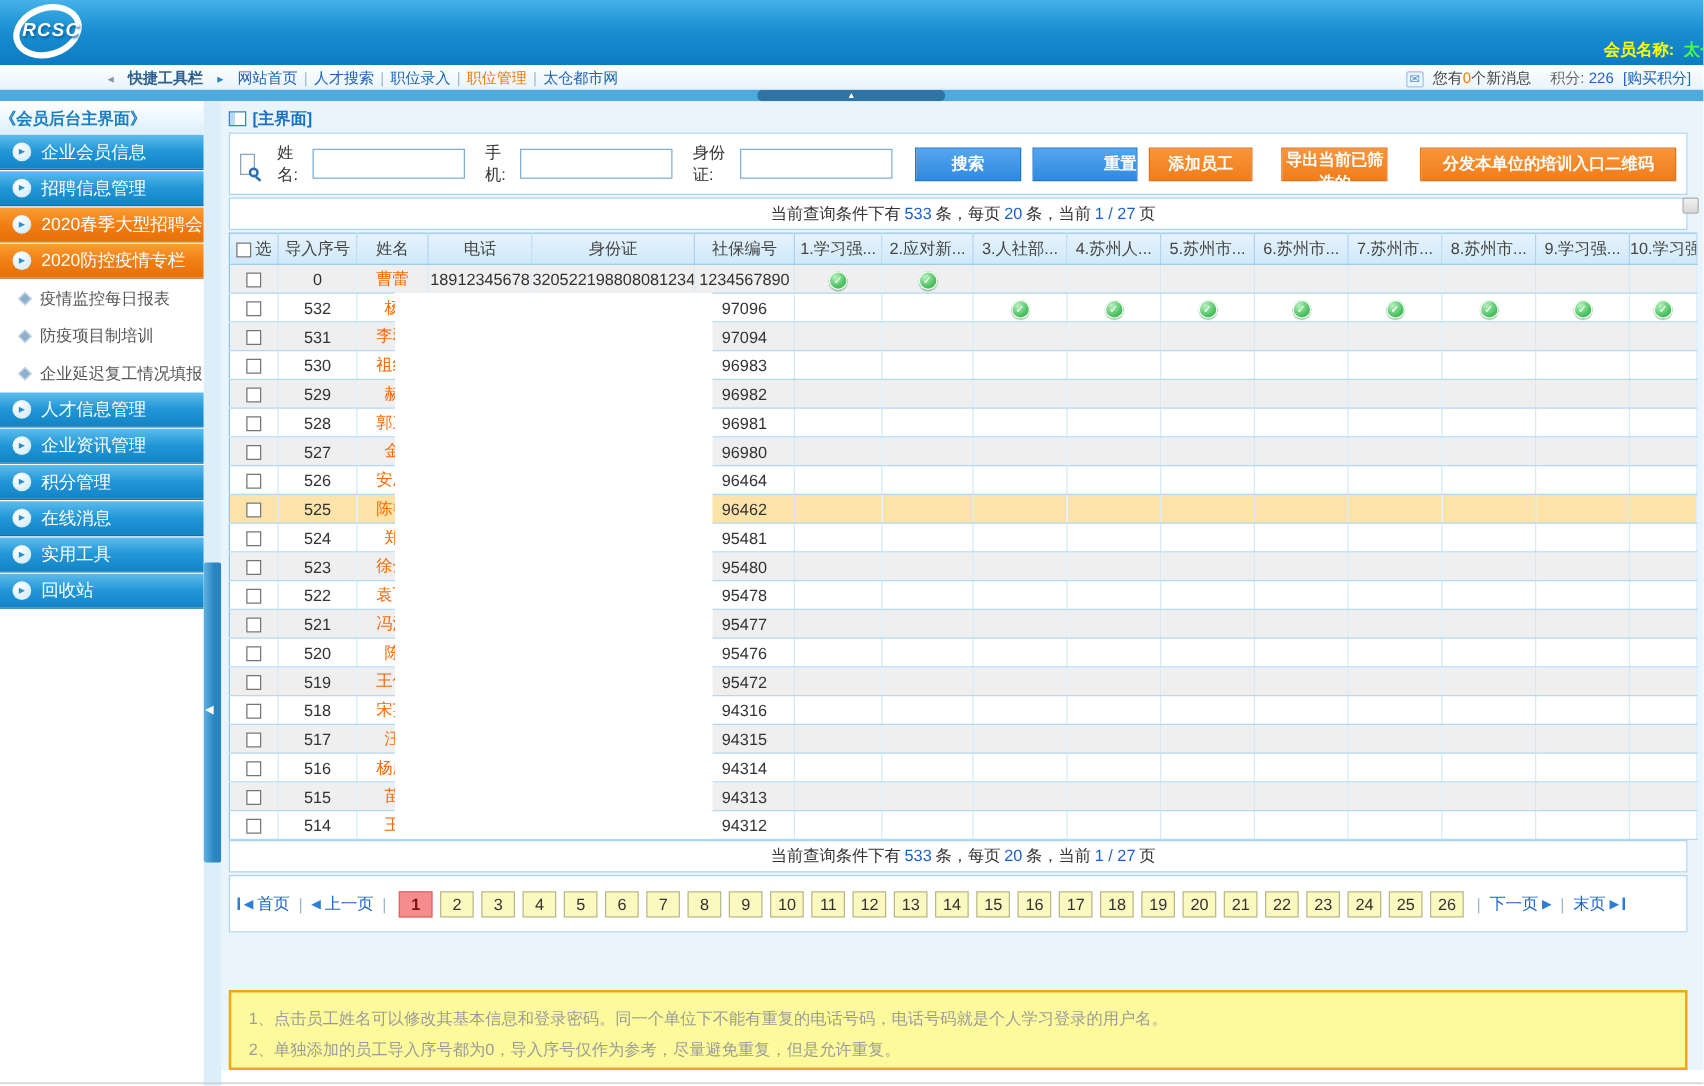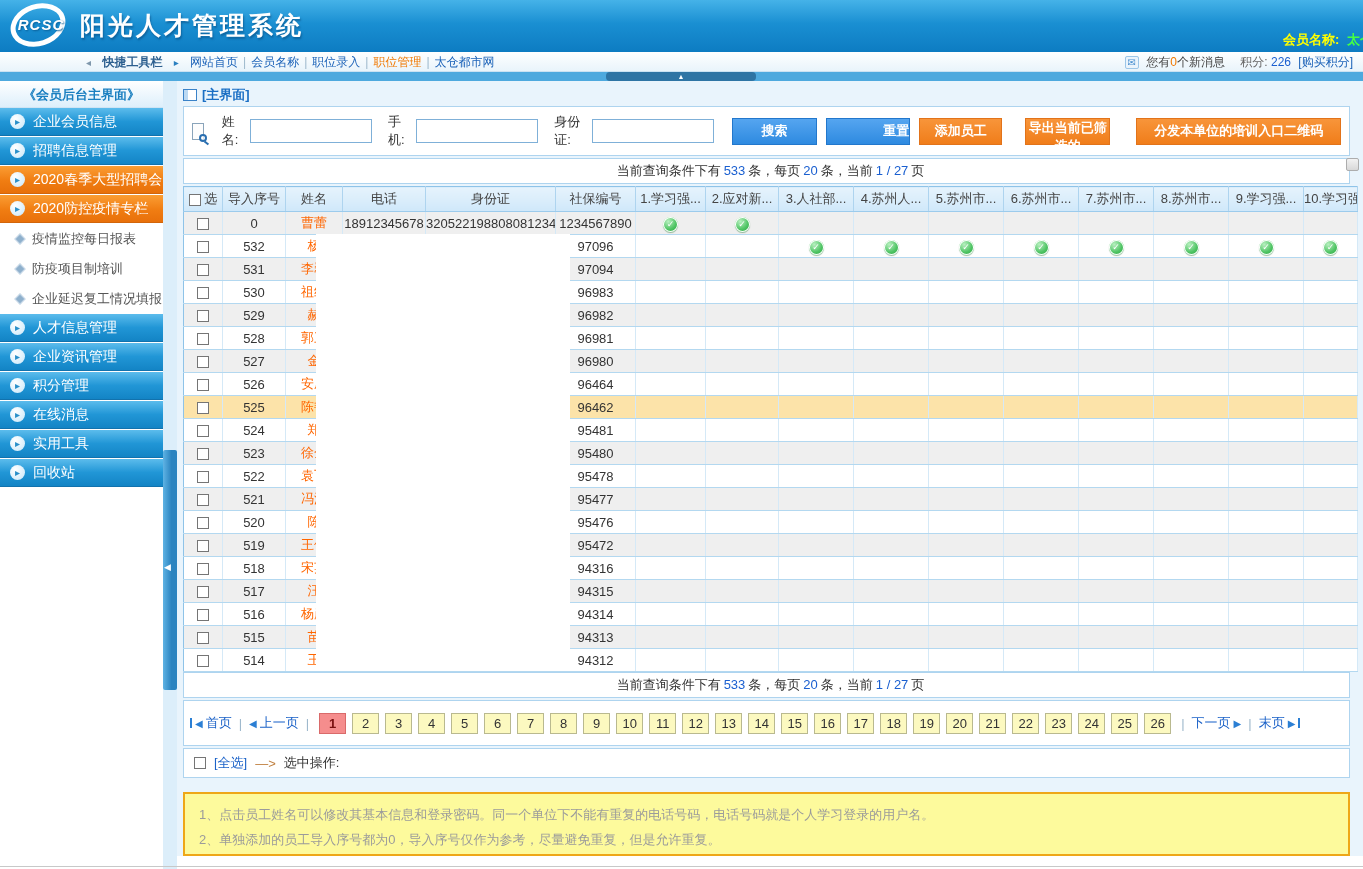--- a/index.html
+++ b/index.html
@@ -40,21 +40,21 @@
   .num-orange { color:#f07800; }
   .num-blue { color:#1a5fd0; }
   .buy-link { color:#f07800; margin-left:4px; cursor:pointer; text-decoration:none; }
   .pts-label { color:#666; margin-left:12px; }
   
   .strip { position:absolute; left:0; top:72px; width:1363px; height:9px; background:#4ea9de; }
   .pill { position:absolute; left:606px; top:0; width:150px; height:9px; background:#2e74a4;
     border-radius:4px; text-align:center; color:#fff; font-size:7px; line-height:9px; cursor:pointer; }
   
   .sidebar { position:absolute; left:0; top:81px; width:163px; height:788px; background:#fff; }
-  .side-title { height:27px; line-height:27px; text-align:center; color:#1a7fc0; font-size:13px;
+  .side-title { height:27px; line-height:27px; color:#1a7fc0; font-size:13px;
     font-weight:bold; background:linear-gradient(180deg,#ffffff,#ddeffb); border-bottom:1px solid #cfe4f4; }
   .side-item { height:28px; margin-bottom:1px; display:flex; align-items:center; gap:8px;
     padding-left:10px; font-size:14px; cursor:pointer; }
   .side-item.blue { background:linear-gradient(180deg,#5cbcec 0%,#2196d6 50%,#1384c5 100%);
     color:#fff; border-bottom:1px solid #1272ad; }
   .side-item.orange { background:linear-gradient(180deg,#fb9d33 0%,#f07d12 55%,#e8700a 100%);
     color:#fff; border-bottom:1px solid #d2650a; }
   .side-item.sub { background:#fff; color:#555; font-size:13px; padding-left:16px; height:29px; }
   .side-ico.circle { width:15px; height:15px; min-width:15px; border-radius:50%;
     background:radial-gradient(circle at 35% 30%,#ffffff,#d8eefb 70%,#bcdff5);
@@ -140,34 +140,33 @@
 </head>
 <body>
 
 <div class="page">
 
   <div class="hdr">
     <div class="logo">
       <div class="ring"></div>
       <div class="txt">RCSC</div>
     </div>
-    <div class="app-title">阳光人才管理系统</div>
     <div class="hdr-date">2020年02月25日  17:10 星期二</div>
     <div class="member">
       <span class="lab">会员名称:</span>
       <span class="val">太仓</span>
     </div>
   </div>
 
   <div class="nav">
     <div class="nav-left">
       <span class="tri">◂</span>
       <span class="quick-label">快捷工具栏</span>
       <span class="tri blue">▸</span>
-      <span id="nav-links"><a>网站首页</a><span class="sep">|</span><a>会员名称</a><span class="sep">|</span><a>职位录入</a><span class="sep">|</span><a class="orange">职位管理</a><span class="sep">|</span><a>太仓都市网</a></span>
+      <span id="nav-links"><a>网站首页</a><span class="sep">|</span><a>人才搜索</a><span class="sep">|</span><a>职位录入</a><span class="sep">|</span><a class="orange">职位管理</a><span class="sep">|</span><a>太仓都市网</a></span>
     </div>
     <div class="nav-right">
       <span class="env-ico">✉</span>
       <span><span>您有</span><span class="num-orange">0</span><span>个新消息</span></span>
       <span class="pts-label">积分:</span>
       <span class="num-blue">226</span>
       <a class="buy-link">[购买积分]</a>
     </div>
   </div>
 
@@ -696,26 +695,20 @@
         <span class="pg-tri">▶</span>
       </span>
       <span class="pg-sep">|</span>
       <span class="pg-nav">
         <span>末页</span>
         <span class="pg-tri">▶</span>
           <span class="pg-bar"></span>
       </span>
     </div>
 
-    <div class="panel selbar">
-      <span class="cb"></span>
-      <span class="selall">[全选]</span>
-      <span class="sel-arrow">—&gt;</span>
-      <span class="sel-label">选中操作:</span>
-    </div>
 
     <div class="notes">
       <div>1、点击员工姓名可以修改其基本信息和登录密码。同一个单位下不能有重复的电话号码，电话号码就是个人学习登录的用户名。</div>
       <div>2、单独添加的员工导入序号都为0，导入序号仅作为参考，尽量避免重复，但是允许重复。</div>
     </div>
 
   </div>
 
   <div class="redaction"></div>
   <div class="scroll-nub"></div>

